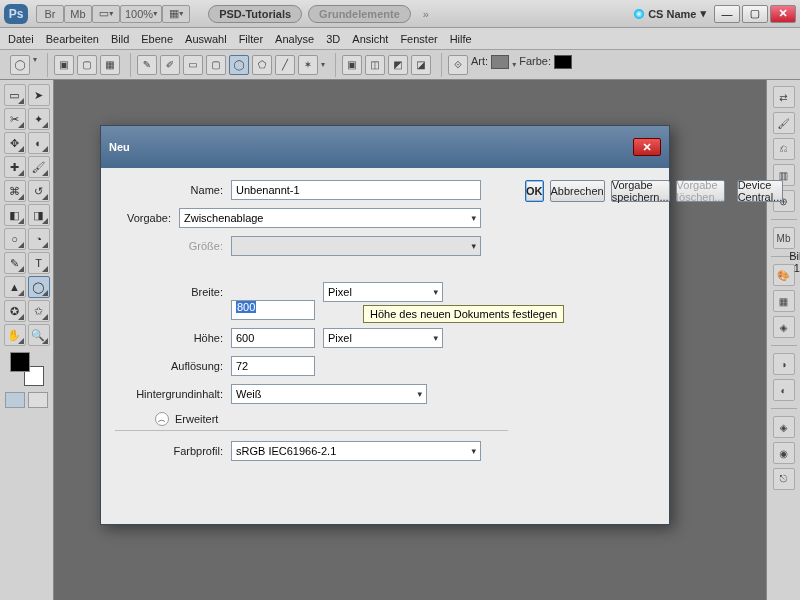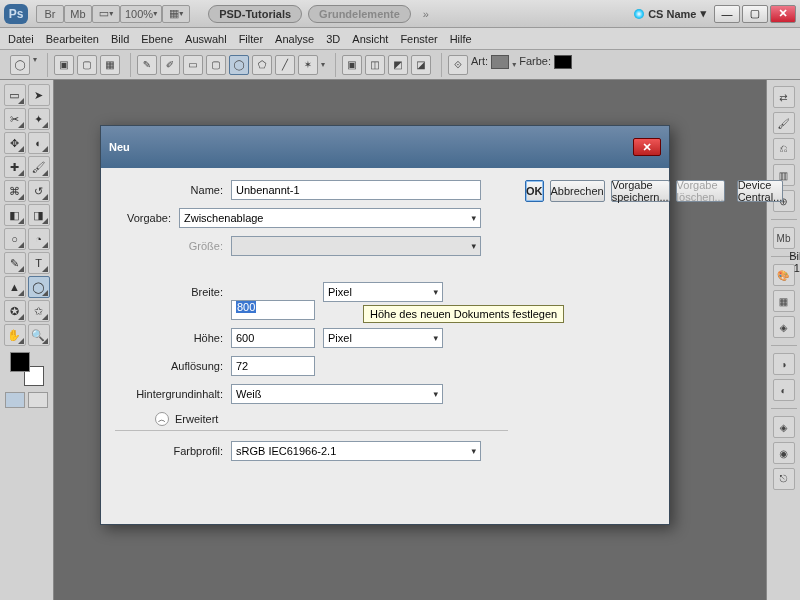--- a/index.html
+++ b/index.html
@@ -251,21 +251,21 @@
         <div class="dd" style="width:120px">
             <span>Pixel</span>
           </div>
       </div>
       <div class="row">
         <div class="lbl">Auflösung:</div>
         <input class="inp" style="width: 84px;" value="72">
       </div>
       <div class="row">
         <div class="lbl">Hintergrundinhalt:</div>
-        <div class="dd" style="width:212px">
+        <div class="dd" style="width:196px">
             <span>Weiß</span>
           </div>
       </div>
 
       <div class="adv">
         <div class="chev2">︿</div>
         <span>Erweitert</span>
       </div>
       <div class="hr"></div>
 

